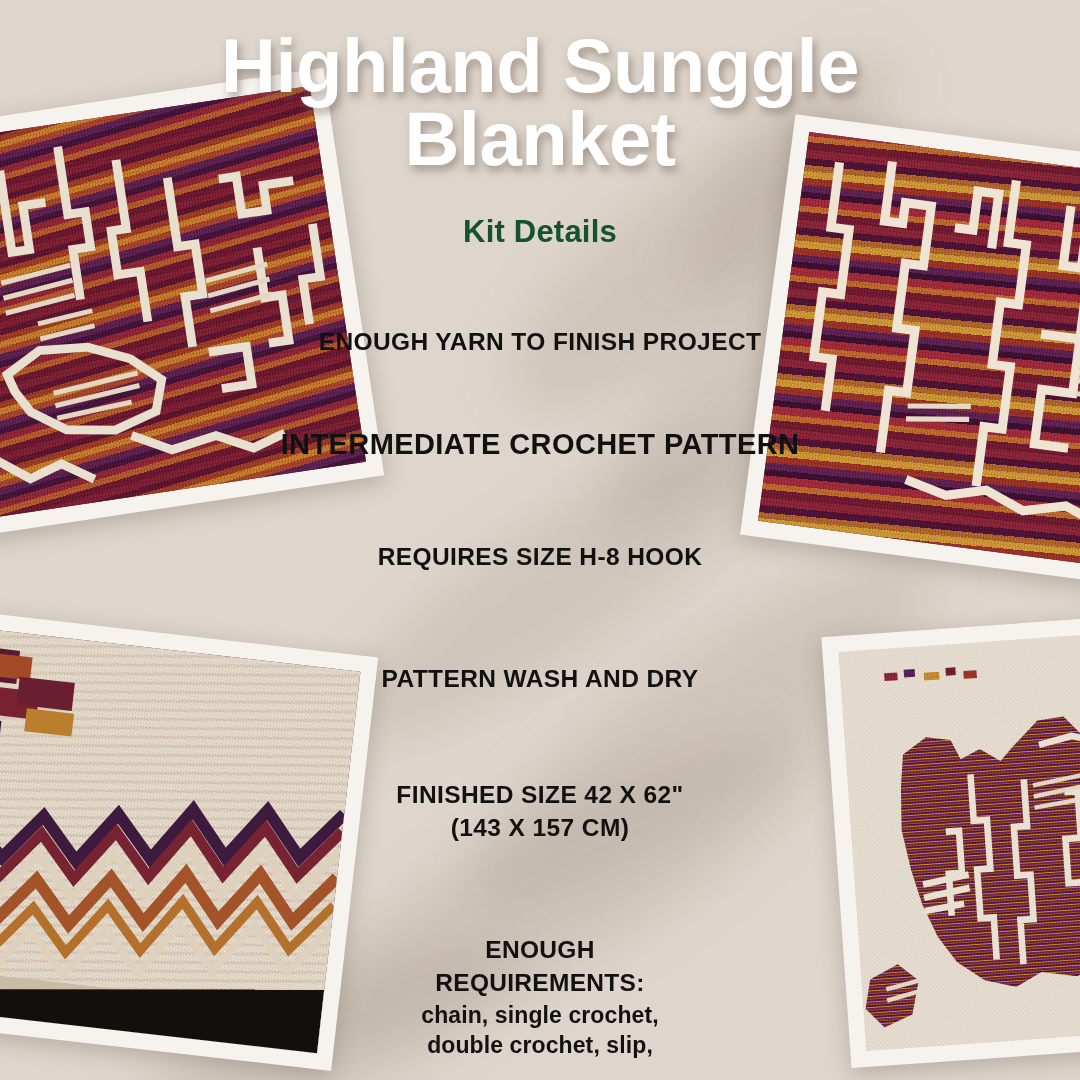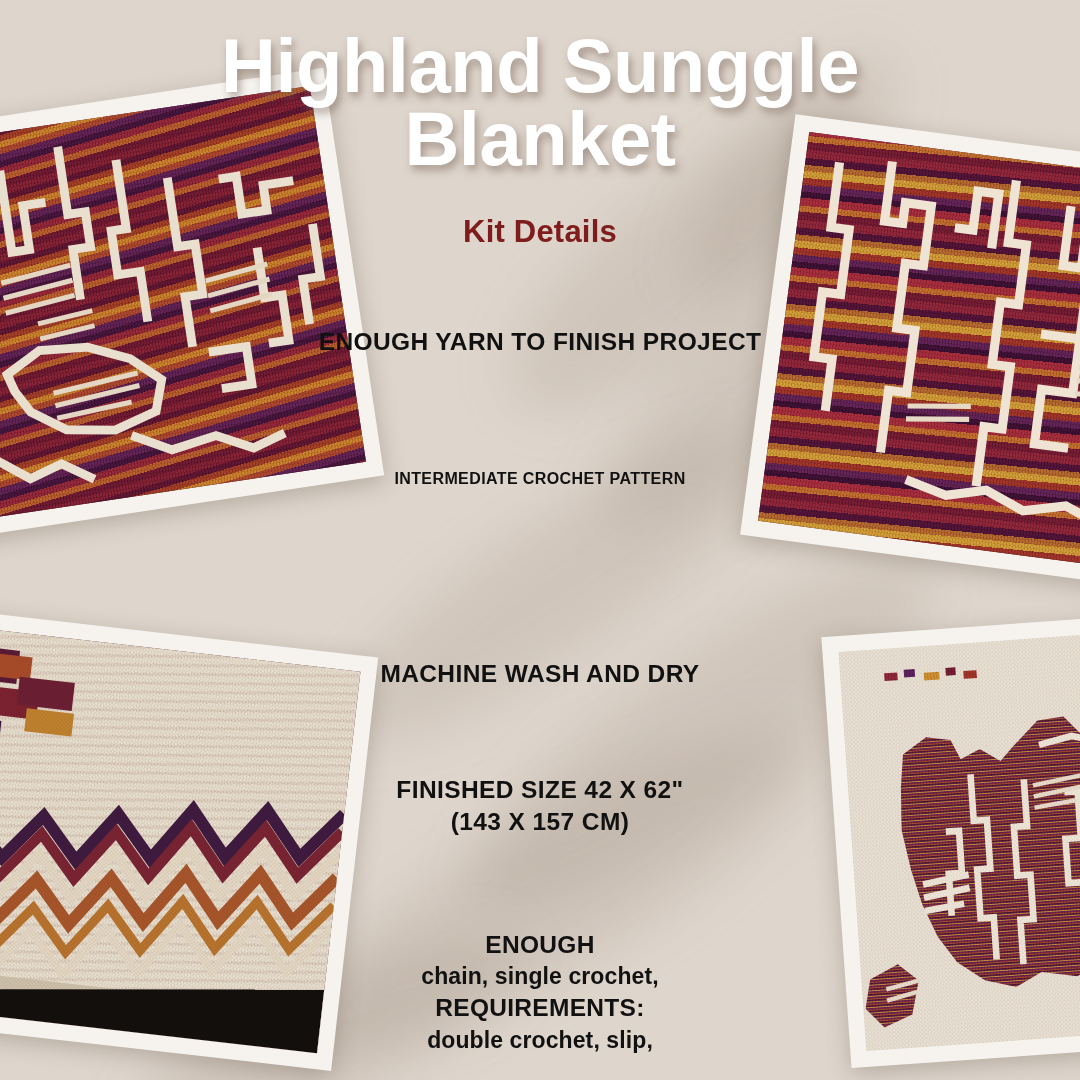--- a/index.html
+++ b/index.html
@@ -82,26 +82,26 @@
 
   
   #content{position:absolute;left:0;top:8px;width:1080px;height:1080px;
     display:flex;flex-direction:column;align-items:center;}
   h1#title{
     margin:22px 0 0;width:800px;text-align:center;
     font-size:76px;line-height:.96;font-weight:bold;color:#ffffff;
     letter-spacing:-.5px;
     text-shadow:3px 5px 9px rgba(120,100,88,.55);
   }
-  #subtitle{margin-top:38px;font-size:31px;font-weight:bold;color:#7f1d1d;letter-spacing:.2px;}
+  #subtitle{margin-top:38px;font-size:31px;font-weight:bold;color:#14532d;letter-spacing:.2px;}
 
   .spec{width:560px;text-align:center;color:#111111;font-weight:bold;}
   .spec .line{display:block;}
   #spec-yarn   {margin-top:78px;font-size:24.5px;letter-spacing:.4px;}
-  #spec-pattern{margin-top:114px;font-size:16px;letter-spacing:.4px;}
+  #spec-pattern{margin-top:72px;font-size:29px;letter-spacing:.4px;}
   #spec-hook   {margin-top:80px;font-size:24.5px;line-height:1.32;letter-spacing:.4px;}
   #spec-wash   {margin-top:92px;font-size:24.5px;letter-spacing:.4px;}
   #spec-size   {margin-top:86px;font-size:24.5px;line-height:1.32;letter-spacing:.4px;}
   #spec-stitch {margin-top:90px;font-size:24.5px;line-height:1.34;letter-spacing:.3px;}
   #spec-stitch .body{font-size:23px;letter-spacing:.1px;}
 </style>
 </head>
 <body style="background: rgb(222, 213, 204);">
 
 <div id="stage">
@@ -294,33 +294,34 @@
 
     <div class="spec" id="spec-yarn">
       <span class="line">ENOUGH YARN TO FINISH PROJECT</span>
     </div>
 
     <div class="spec" id="spec-pattern">
       <span class="line">INTERMEDIATE CROCHET PATTERN</span>
     </div>
 
     <div class="spec" id="spec-hook">
+      <span class="line">REQUIRES SIZE H-8 HOOK</span>
     </div>
 
     <div class="spec" id="spec-wash">
-      <span class="line">MACHINE WASH AND DRY</span>
+      <span class="line">PATTERN WASH AND DRY</span>
     </div>
 
     <div class="spec" id="spec-size">
       <span class="line">FINISHED SIZE 42 X 62"</span>
       <span class="line">(143 X 157 CM)</span>
     </div>
 
     <div class="spec" id="spec-stitch">
       <span class="line">ENOUGH</span>
+      <span class="line">REQUIREMENTS:</span>
       <span class="line body">chain, single crochet,</span>
-      <span class="line">REQUIREMENTS:</span>
       <span class="line body">double crochet, slip,</span>
 
     </div>
 
   </div>
 </div>
 
 </body></html>

